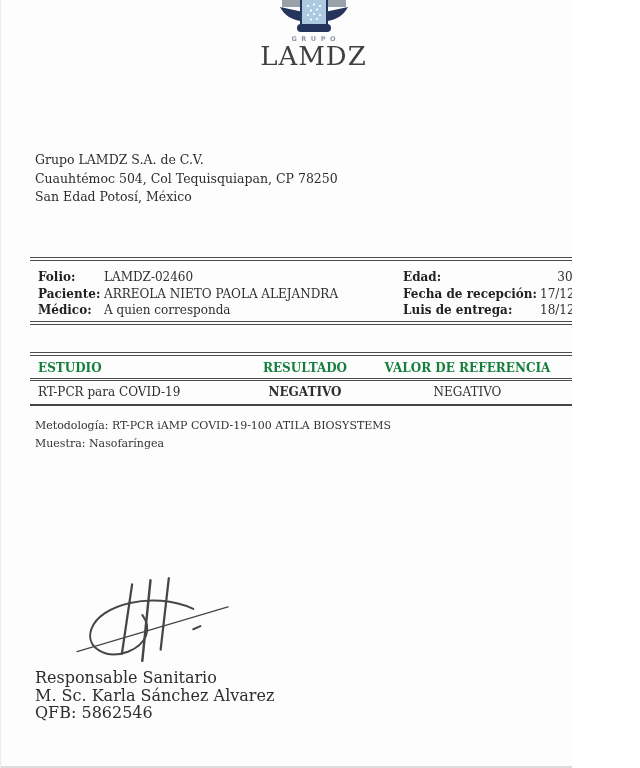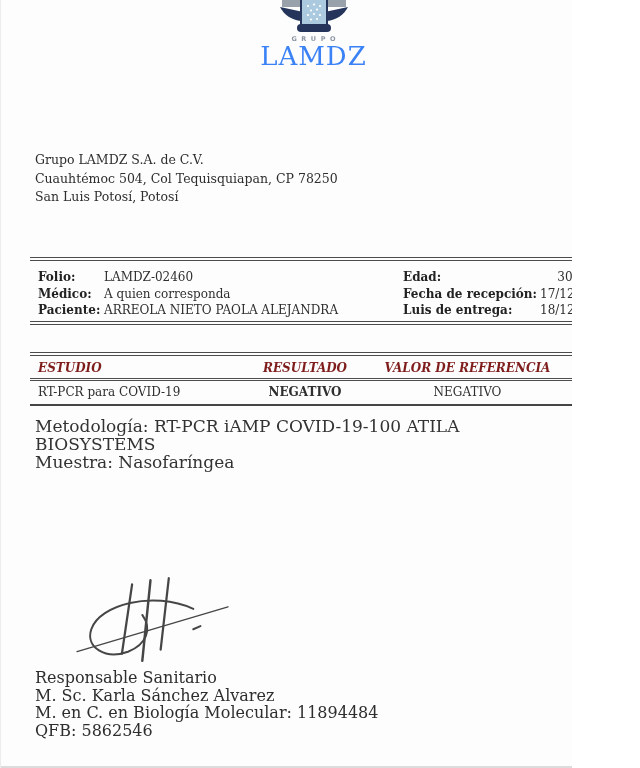--- a/index.html
+++ b/index.html
@@ -15,21 +15,21 @@
   .edge-left{position:absolute;left:0;top:0;bottom:0;width:1px;background:#ececec;}
 
   
   .logo-block{position:absolute;left:0;top:0;width:627px;text-align:center;}
   .logo-icon{display:block;margin:0 auto;}
   .logo-grupo{
     margin-top:2px;font-size:6.5px;font-weight:bold;letter-spacing:4.5px;
     padding-left:4.5px;color:#8d95a3;font-family:"DejaVu Sans",sans-serif;
   }
   .logo-name{
-    margin-top:-1px;font-size:26px;line-height:28px;color:#3b82f6;
+    margin-top:-1px;font-size:26px;line-height:28px;color:#404040;
     letter-spacing:1px;font-family:"DejaVu Serif",serif;
   }
 
   
   .address{position:absolute;left:35px;top:151px;font-size:12.5px;line-height:18.5px;color:#2e2e2e;}
 
   
   .info-table{
     position:absolute;left:30px;top:257px;width:580px;box-sizing:border-box;
     border-top:4px double #4c4c4c;border-bottom:4px double #4c4c4c;
@@ -41,29 +41,29 @@
   .info-right{width:187px;padding-right:20px;margin-left:40px;}
   .info-row-r{display:grid;grid-template-columns:137px 50px;}
   .info-value-r{text-align:center;}
 
   
   .results-table{
     position:absolute;left:30px;top:352px;width:580px;box-sizing:border-box;
     border-top:4px double #4c4c4c;border-bottom:2px solid #454545;font-size:12px;
   }
   .res-grid{display:grid;grid-template-columns:215px 120px 205px 40px;}
-  .res-header{font-weight:bold;color:#7f1d1d;padding:5px 0 3px 0;border-bottom:3px double #4c4c4c;font-style:italic;}
+  .res-header{font-weight:bold;color:#15803d;padding:5px 0 3px 0;border-bottom:3px double #4c4c4c;}
   .res-row{padding:4px 0 5px 0;}
   .res-c1{padding-left:8px;text-align:left;}
   .res-c2{text-align:center;}
   .res-c3{text-align:center;}
   .res-bold{font-weight:bold;}
 
   
-  .methodology{position:absolute;left:35px;top:417px;font-size:17px;line-height:18px;color:#333;}
+  .methodology{position:absolute;left:35px;top:417px;font-size:11px;line-height:18px;color:#333;}
 
   
   .signature{position:absolute;left:70px;top:566px;}
 
   
   .signatory{position:absolute;left:35px;top:669px;font-size:16px;line-height:17.6px;color:#2e2e2e;}
 </style>
 </head>
 <body>
 
@@ -94,36 +94,36 @@
 
       <rect x="29" y="24" width="34" height="8" rx="4" fill="#24345a"></rect>
     </svg>
     <div class="logo-grupo">GRUPO</div>
     <div class="logo-name">LAMDZ</div>
   </div>
 
   <div class="address">
     <div>Grupo LAMDZ S.A. de C.V.</div>
     <div>Cuauhtémoc 504, Col Tequisquiapan, CP 78250</div>
-    <div>San Luis Potosí, Potosí</div>
+    <div>San Edad Potosí, México</div>
   </div>
 
   <div class="info-table">
     <div class="info-left">
       <div class="info-row">
         <span class="info-label">Folio:</span>
         <span class="info-value">LAMDZ-02460</span>
       </div>
       <div class="info-row">
+        <span class="info-label">Paciente:</span>
+        <span class="info-value">ARREOLA NIETO PAOLA ALEJANDRA</span>
+      </div>
+      <div class="info-row">
         <span class="info-label">Médico:</span>
         <span class="info-value">A quien corresponda</span>
-      </div>
-      <div class="info-row">
-        <span class="info-label">Paciente:</span>
-        <span class="info-value">ARREOLA NIETO PAOLA ALEJANDRA</span>
       </div>
     </div>
     <div class="info-right">
       <div class="info-row-r">
         <span class="info-label">Edad:</span>
         <span class="info-value-r">30</span>
       </div>
       <div class="info-row-r">
         <span class="info-label">Fecha de recepción:</span>
         <span class="info-value-r">17/12/20</span>
@@ -162,21 +162,20 @@
       <path d="M 60,18 L 50,86" stroke-width="2.2"></path>
       <path d="M 78,14 L 70,93" stroke-width="2.4"></path>
       <path d="M 96,12 L 88,82" stroke-width="2.2"></path>
       <path d="M 120,62 L 127,59" stroke-width="2"></path>
     </g>
   </svg>
 
   <div class="signatory">
     <div>Responsable Sanitario</div>
     <div>M. Sc. Karla Sánchez Alvarez</div>
-    <div>M. en C. en Biología Molecular: 11894484</div>
     <div>QFB: 5862546</div>
   </div>
 
   <div class="edge-right-dark"></div>
   <div class="edge-right-light"></div>
   <div class="edge-bottom"></div>
   <div class="edge-left"></div>
 
 </div>
 

